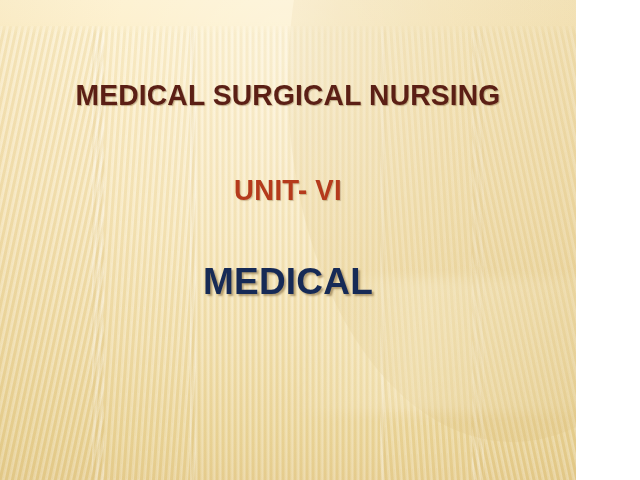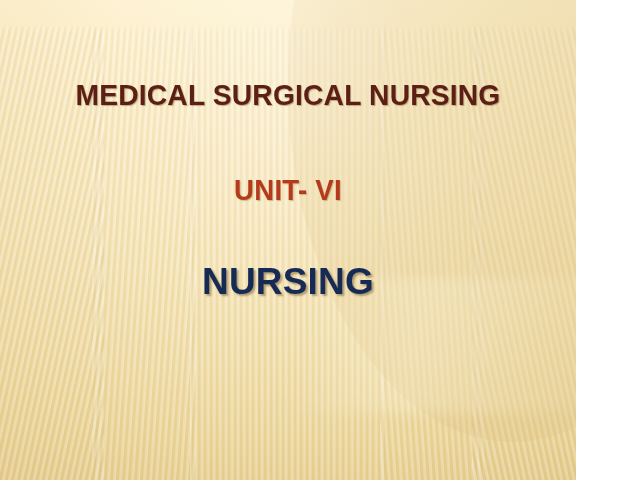--- a/index.html
+++ b/index.html
@@ -216,16 +216,16 @@
   <div class="bg-layer" id="bg-topband"></div>
   <div class="bg-layer" id="bg-arc"></div>
   <div class="bg-layer" id="bg-sheen"></div>
   <div class="bg-layer" id="bg-vignette"></div>
 
   <div id="content">
     <div class="slide-line" id="title-line">MEDICAL SURGICAL NURSING</div>
 
     <div class="slide-line" id="unit-line">UNIT- VI</div>
 
-    <div class="slide-line" id="subject-line">NURSING</div>
+    <div class="slide-line" id="subject-line">MEDICAL</div>
   </div>
 
 </div>
 
 </body></html>

